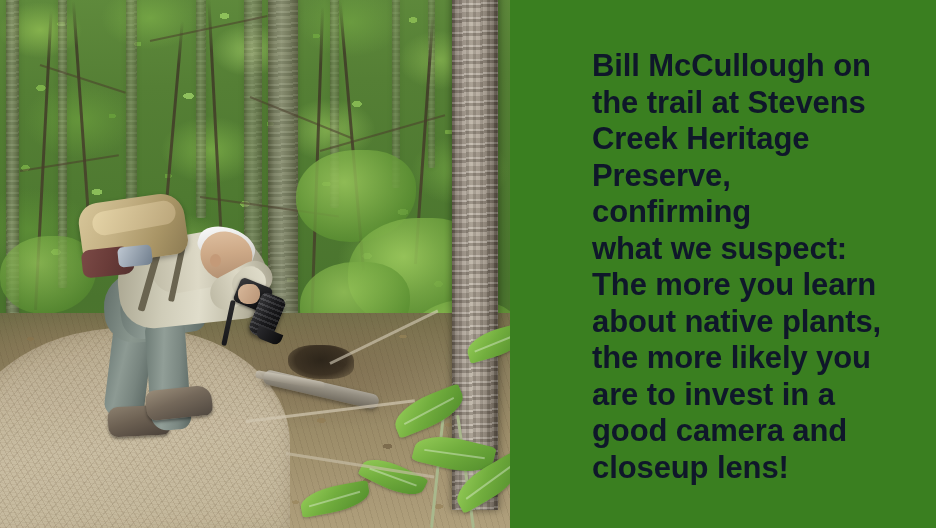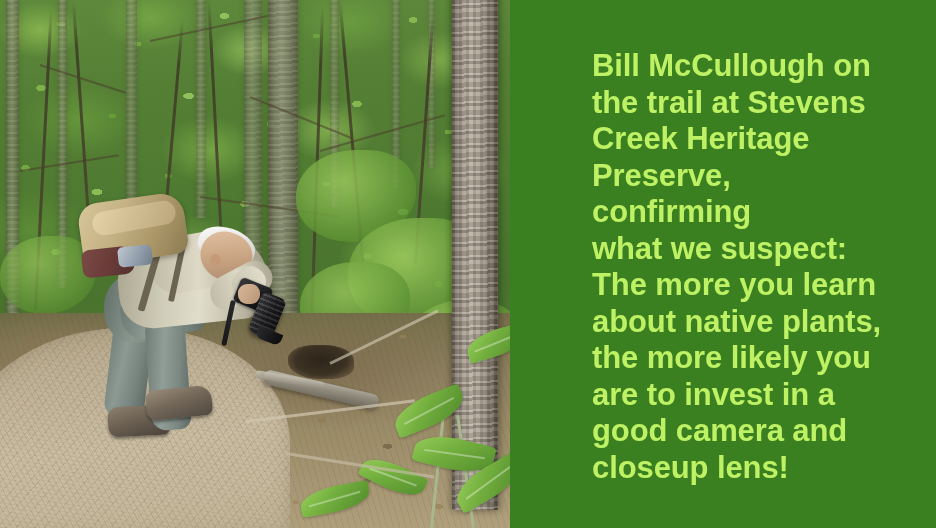--- a/index.html
+++ b/index.html
@@ -410,21 +410,21 @@
   #caption {
     flex: 1 1 auto;
     background: #3a7f20;
     position: relative;
   }
   #caption-text {
     position: absolute;
     left: 82px;
     top: 48px;
     width: 300px;
-    color: #bef264;
+    color: #0f172a;
     font-family: "Liberation Sans", sans-serif;
     font-size: 31px;
     font-weight: bold;
     line-height: 36.5px;
     letter-spacing: -0.1px;
     white-space: pre-line;
   }
 </style>
 </head>
 <body>

